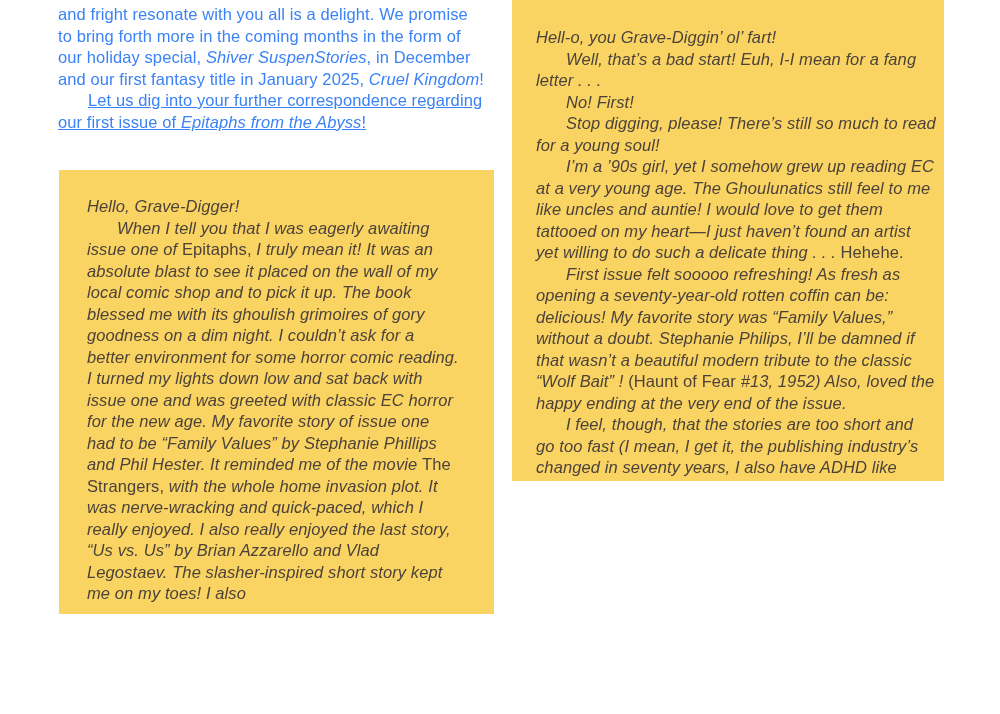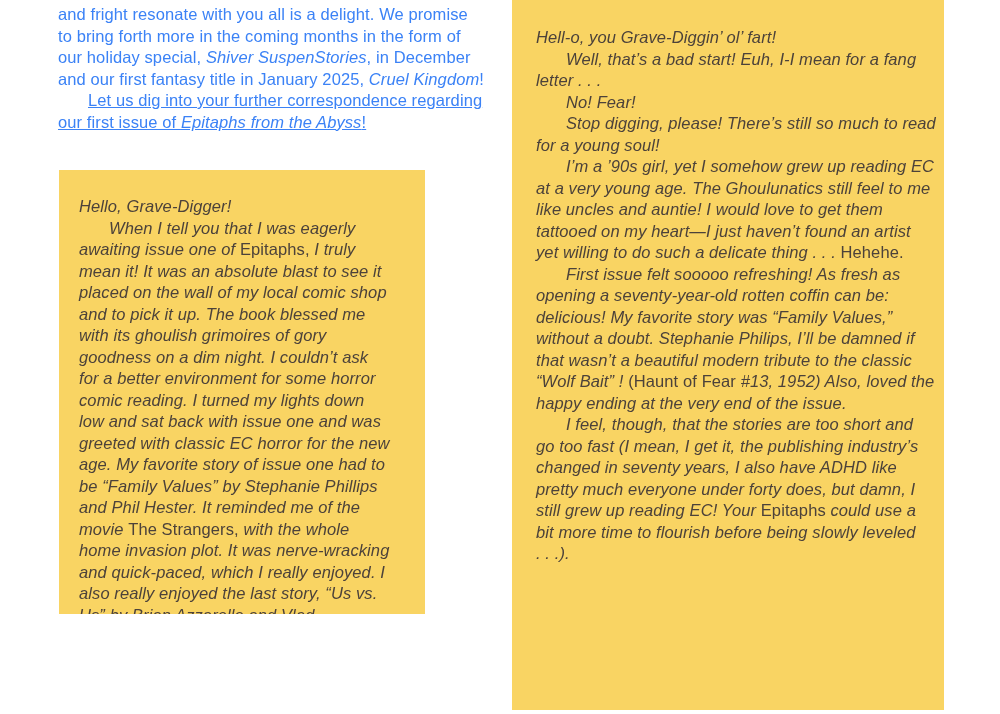--- a/index.html
+++ b/index.html
@@ -42,29 +42,29 @@
     font-size: 16.5px;
     line-height: 21.5px;
     letter-spacing: 0.1px;
     overflow: hidden;
   }
   .letter p { margin: 0; font-style: italic; }
   .letter p.indent { text-indent: 30px; }
   .letter-left {
     left: 59px;
     top: 170px;
-    width: 366px;
+    width: 435px;
     height: 444px;
-    padding: 26px 34px 20px 20px;
+    padding: 26px 34px 20px 28px;
   }
   .letter-right {
     left: 512px;
     top: 0px;
     width: 432px;
-    height: 710px;
+    height: 481px;
     padding: 27px 8px 20px 24px;
   }
   
   .seg-ital  { font-style: italic; }
   .seg-roman { font-style: normal; }
 </style>
 </head>
 <body>
 
 <div class="page">
@@ -75,20 +75,20 @@
     </div>
 
   <div class="letter letter-left">
       <p><span class="seg-ital">Hello, Grave-Digger!</span></p>
       <p class="indent"><span class="seg-ital">When I tell you that I was eagerly awaiting issue one of </span><span class="seg-roman">Epitaphs,</span><span class="seg-ital"> I truly mean it! It was an absolute blast to see it placed on the wall of my local comic shop and to pick it up. The book blessed me with its ghoulish grimoires of gory goodness on a dim night. I couldn’t ask for a better environment for some horror comic reading. I turned my lights down low and sat back with issue one and was greeted with classic EC horror for the new age. My favorite story of issue one had to be “Family Values” by Stephanie Phillips and Phil Hester. It reminded me of the movie </span><span class="seg-roman">The Strangers,</span><span class="seg-ital"> with the whole home invasion plot. It was nerve-wracking and quick-paced, which I really enjoyed. I also really enjoyed the last story, “Us vs. Us” by Brian Azzarello and Vlad Legostaev. The slasher-inspired short story kept me on my toes! I also</span></p>
     </div>
 
   <div class="letter letter-right">
       <p><span class="seg-ital">Hell-o, you Grave-Diggin’ ol’ fart!</span></p>
       <p class="indent"><span class="seg-ital">Well, that’s a bad start! Euh, I-I mean for a fang letter .&nbsp;.&nbsp;.</span></p>
-      <p class="indent"><span class="seg-ital">No! Fear!</span></p>
+      <p class="indent"><span class="seg-ital">No! First!</span></p>
       <p class="indent"><span class="seg-ital">Stop digging, please! There’s still so much to read for a young soul!</span></p>
       <p class="indent"><span class="seg-ital">I’m a ’90s girl, yet I somehow grew up reading EC at a very young age. The Ghoulunatics still feel to me like uncles and auntie! I would love to get them tattooed on my heart—I just haven’t found an artist yet willing to do such a delicate thing .&nbsp;.&nbsp;. </span><span class="seg-roman">Hehehe.</span></p>
       <p class="indent"><span class="seg-ital">First issue felt sooooo refreshing! As fresh as opening a seventy-year-old rotten coffin can be: delicious! My favorite story was “Family Values,” without a doubt. Stephanie Philips, I’ll be damned if that wasn’t a beautiful modern tribute to the classic “Wolf Bait” ! </span><span class="seg-roman">(Haunt of Fear </span><span class="seg-ital">#13, 1952)</span><span class="seg-ital"> Also, loved the happy ending at the very end of the issue.</span></p>
       <p class="indent"><span class="seg-ital">I feel, though, that the stories are too short and go too fast (I mean, I get it, the publishing industry’s changed in seventy years, I also have ADHD like pretty much everyone under forty does, but damn, I still grew up reading EC! Your </span><span class="seg-roman">Epitaphs</span><span class="seg-ital"> could use a bit more time to flourish before being slowly leveled .&nbsp;.&nbsp;.).</span></p>
     </div>
 
 </div>
 
 </body></html>

